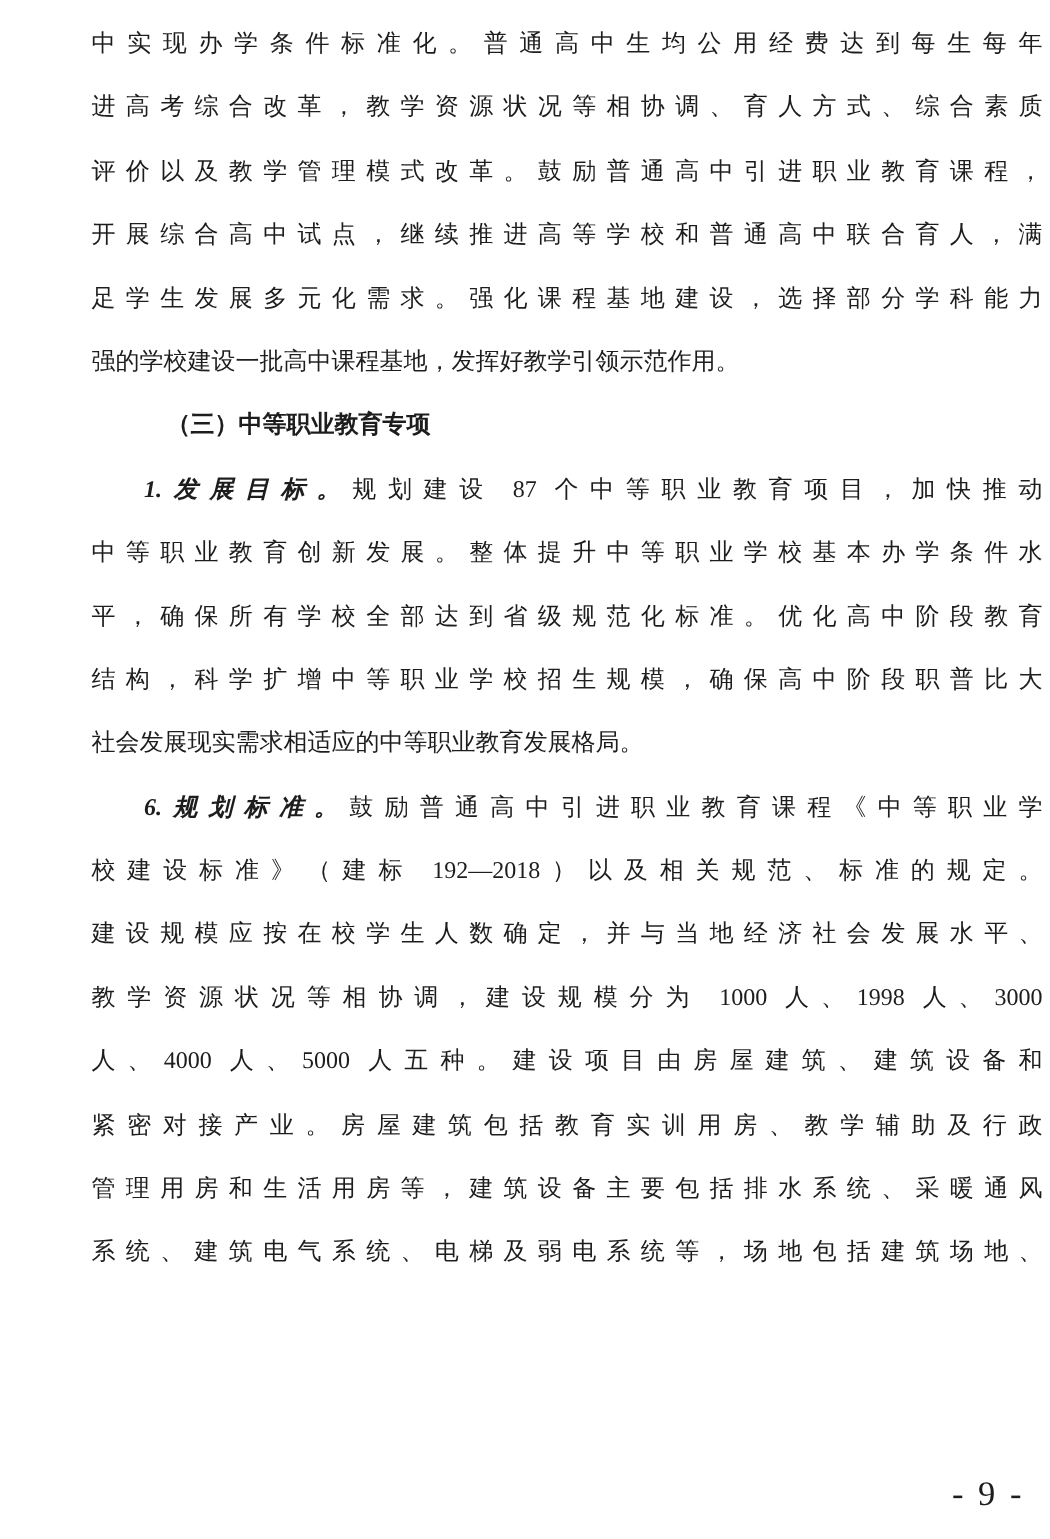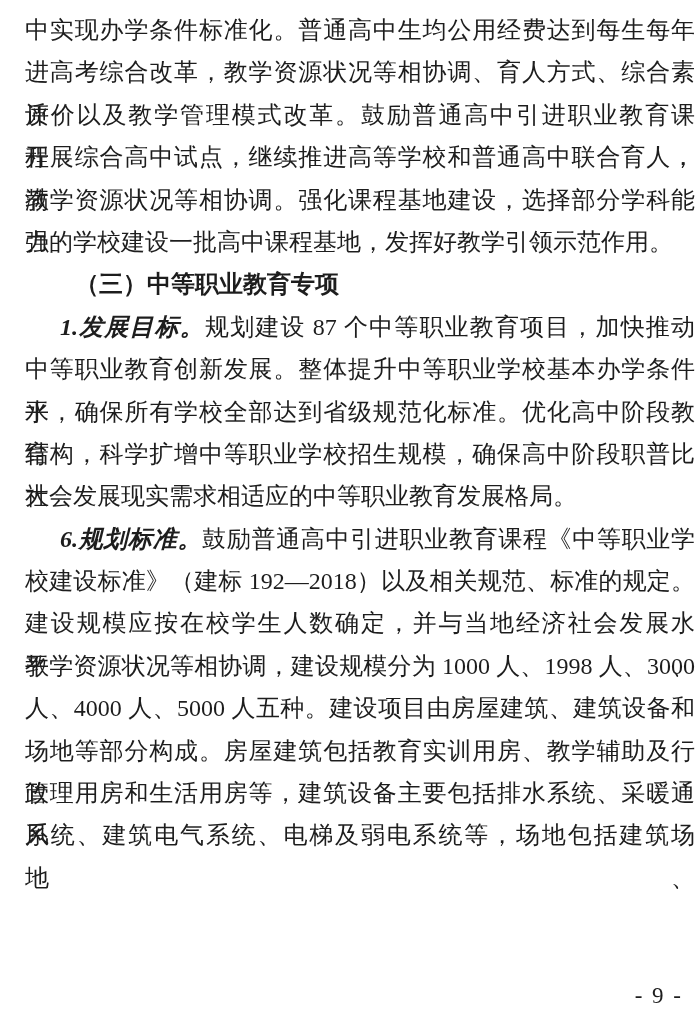--- a/index.html
+++ b/index.html
@@ -12,26 +12,27 @@
     font-family: "Liberation Serif", "DejaVu Serif", serif;
     color: #1d1d1d;
   }
   .text-block {
     position: absolute;
     left: 25px;
     top: 9px;
     width: 670px;
   }
   .line {
-    font-size: 24px;
+    font-size: 16px;
     height: 42.4px;
     line-height: 42.4px;
     text-align: justify;
     text-align-last: justify;
     white-space: normal;
+    margin-left: 36px;
   }
   .line.end {
     text-align: left;
     text-align-last: left;
   }
   .line.h3 {
     text-align: left;
     text-align-last: left;
     font-weight: 700;
     padding-left: 50px;
@@ -49,35 +50,35 @@
 </style>
 </head>
 <body>
 
 <div class="page">
   <div class="text-block">
     <div class="line">中实现办学条件标准化。普通高中生均公用经费达到每生每年</div>
     <div class="line">进高考综合改革，教学资源状况等相协调、育人方式、综合素质</div>
     <div class="line">评价以及教学管理模式改革。鼓励普通高中引进职业教育课程，</div>
     <div class="line">开展综合高中试点，继续推进高等学校和普通高中联合育人，满</div>
-    <div class="line">教学资源状况等相协调。强化课程基地建设，选择部分学科能力</div>
+    <div class="line">足学生发展多元化需求。强化课程基地建设，选择部分学科能力</div>
     <div class="line end">强的学校建设一批高中课程基地，发挥好教学引领示范作用。</div>
     <div class="line h3">（三）中等职业教育专项</div>
     <div class="line pstart">
       <span class="b">1.发展目标。</span><span>规划建设 87 个中等职业教育项目，加快推动</span>
     </div>
     <div class="line">中等职业教育创新发展。整体提升中等职业学校基本办学条件水</div>
     <div class="line">平，确保所有学校全部达到省级规范化标准。优化高中阶段教育</div>
     <div class="line">结构，科学扩增中等职业学校招生规模，确保高中阶段职普比大</div>
     <div class="line end">社会发展现实需求相适应的中等职业教育发展格局。</div>
     <div class="line pstart">
       <span class="b">6.规划标准。</span><span>鼓励普通高中引进职业教育课程《中等职业学</span>
     </div>
     <div class="line">校建设标准》（建标 192—2018）以及相关规范、标准的规定。</div>
     <div class="line">建设规模应按在校学生人数确定，并与当地经济社会发展水平、</div>
     <div class="line">教学资源状况等相协调，建设规模分为 1000 人、1998 人、3000</div>
     <div class="line">人、4000 人、5000 人五种。建设项目由房屋建筑、建筑设备和</div>
-    <div class="line">场地等部分构成。房屋建筑包括教育实训用房、教学辅助及行政</div>
+    <div class="line">紧密对接产业。房屋建筑包括教育实训用房、教学辅助及行政</div>
     <div class="line">管理用房和生活用房等，建筑设备主要包括排水系统、采暖通风</div>
     <div class="line">系统、建筑电气系统、电梯及弱电系统等，场地包括建筑场地、</div>
   </div>
   <div class="pagenum">- 9 -</div>
 </div>
 
 </body></html>

